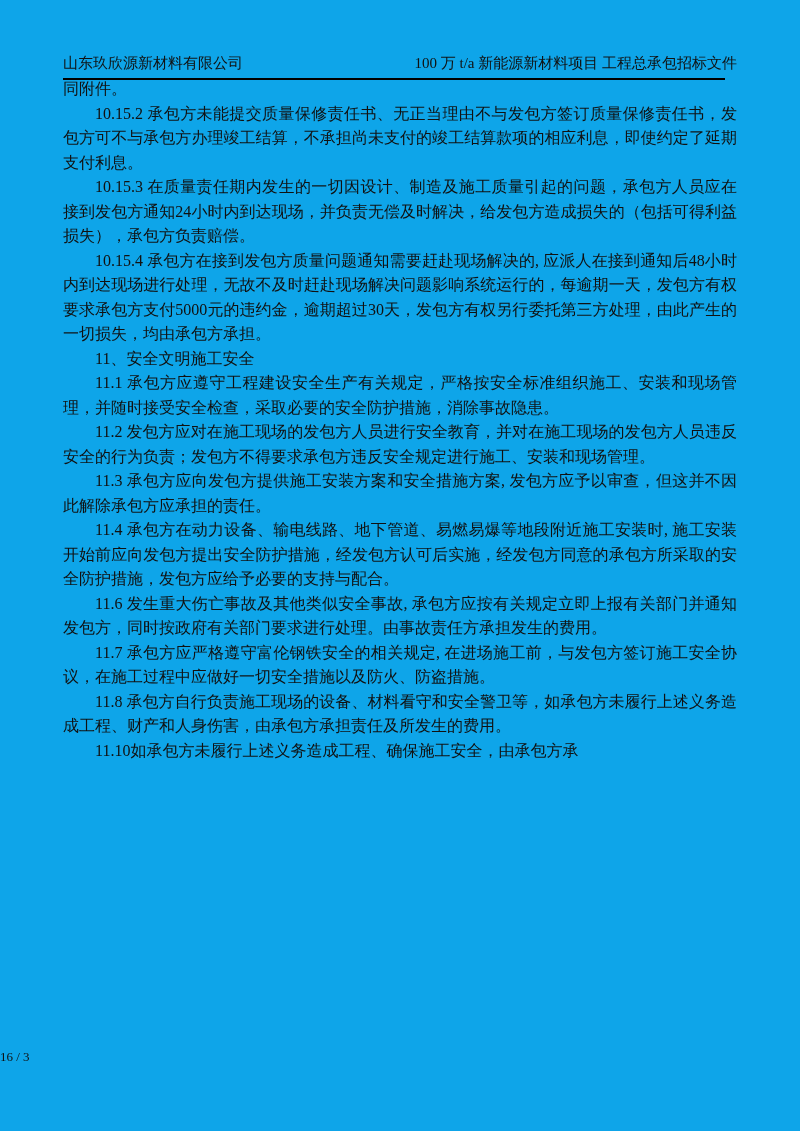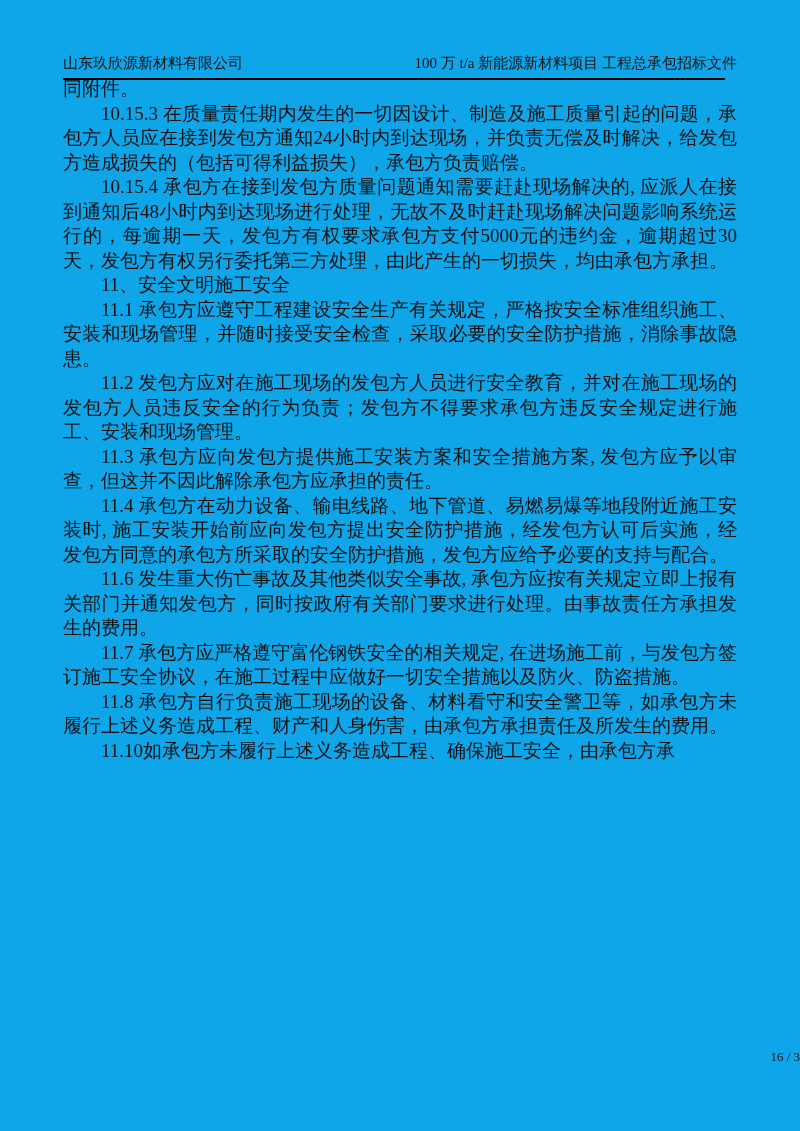--- a/index.html
+++ b/index.html
@@ -34,58 +34,59 @@
     left: 63px;
     width: 662px;
     height: 0;
     border-top: 2px solid #000000;
   }
   .doc-body {
     position: absolute;
     top: 77px;
     left: 63px;
     width: 674px;
-    font-size: 19px;
+    font-size: 16px;
     line-height: 24.5px;
     text-align: justify;
     text-justify: inter-ideograph;
   }
   .doc-body p {
     margin: 0;
     padding: 0;
     text-indent: 2em;
   }
   .doc-body p.noindent {
     text-indent: 0;
   }
   .footer {
     position: absolute;
     top: 1048px;
     left: 0;
     width: 800px;
-    text-align: right;
+    text-align: left;
     font-size: 13px;
     line-height: 18px;
     color: #111111;
   }
 </style>
 </head>
 <body>
 
 <div class="page">
 
   <div class="header">
     <span>山东玖欣源新材料有限公司</span>
     <span>100 万 t/a 新能源新材料项目  工程总承包招标文件</span>
   </div>
 
   <div class="header-rule"></div>
 
   <div class="doc-body">
     <p class="noindent">同附件。</p>
+    <p>10.15.2 承包方未能提交质量保修责任书、无正当理由不与发包方签订质量保修责任书，发包方可不与承包方办理竣工结算，不承担尚未支付的竣工结算款项的相应利息，即使约定了延期支付利息。</p>
     <p>10.15.3 在质量责任期内发生的一切因设计、制造及施工质量引起的问题，承包方人员应在接到发包方通知24小时内到达现场，并负责无偿及时解决，给发包方造成损失的（包括可得利益损失），承包方负责赔偿。</p>
     <p>10.15.4 承包方在接到发包方质量问题通知需要赶赴现场解决的, 应派人在接到通知后48小时内到达现场进行处理，无故不及时赶赴现场解决问题影响系统运行的，每逾期一天，发包方有权要求承包方支付5000元的违约金，逾期超过30天，发包方有权另行委托第三方处理，由此产生的一切损失，均由承包方承担。</p>
     <p>11、安全文明施工安全</p>
     <p>11.1 承包方应遵守工程建设安全生产有关规定，严格按安全标准组织施工、安装和现场管理，并随时接受安全检查，采取必要的安全防护措施，消除事故隐患。</p>
     <p>11.2 发包方应对在施工现场的发包方人员进行安全教育，并对在施工现场的发包方人员违反安全的行为负责；发包方不得要求承包方违反安全规定进行施工、安装和现场管理。</p>
     <p>11.3 承包方应向发包方提供施工安装方案和安全措施方案, 发包方应予以审查，但这并不因此解除承包方应承担的责任。</p>
     <p>11.4 承包方在动力设备、输电线路、地下管道、易燃易爆等地段附近施工安装时, 施工安装开始前应向发包方提出安全防护措施，经发包方认可后实施，经发包方同意的承包方所采取的安全防护措施，发包方应给予必要的支持与配合。</p>
     <p>11.6 发生重大伤亡事故及其他类似安全事故, 承包方应按有关规定立即上报有关部门并通知发包方，同时按政府有关部门要求进行处理。由事故责任方承担发生的费用。</p>
     <p>11.7 承包方应严格遵守富伦钢铁安全的相关规定, 在进场施工前，与发包方签订施工安全协议，在施工过程中应做好一切安全措施以及防火、防盗措施。</p>
     <p>11.8 承包方自行负责施工现场的设备、材料看守和安全警卫等，如承包方未履行上述义务造成工程、财产和人身伤害，由承包方承担责任及所发生的费用。</p>

